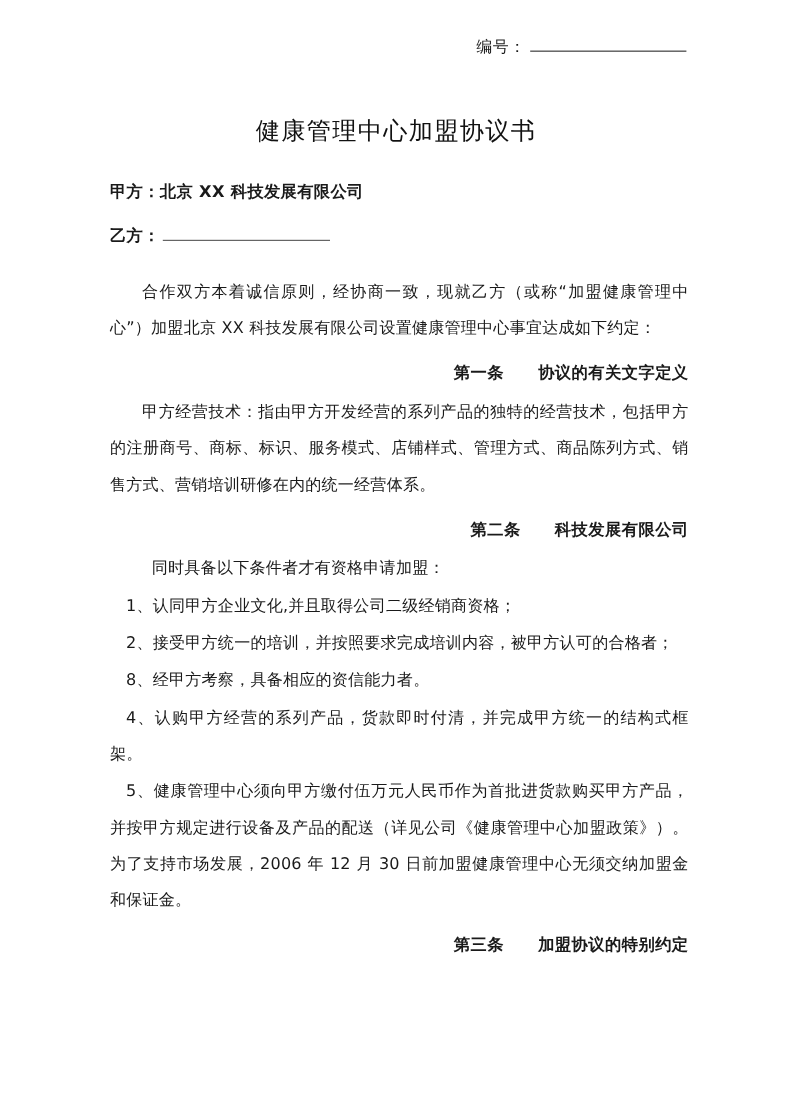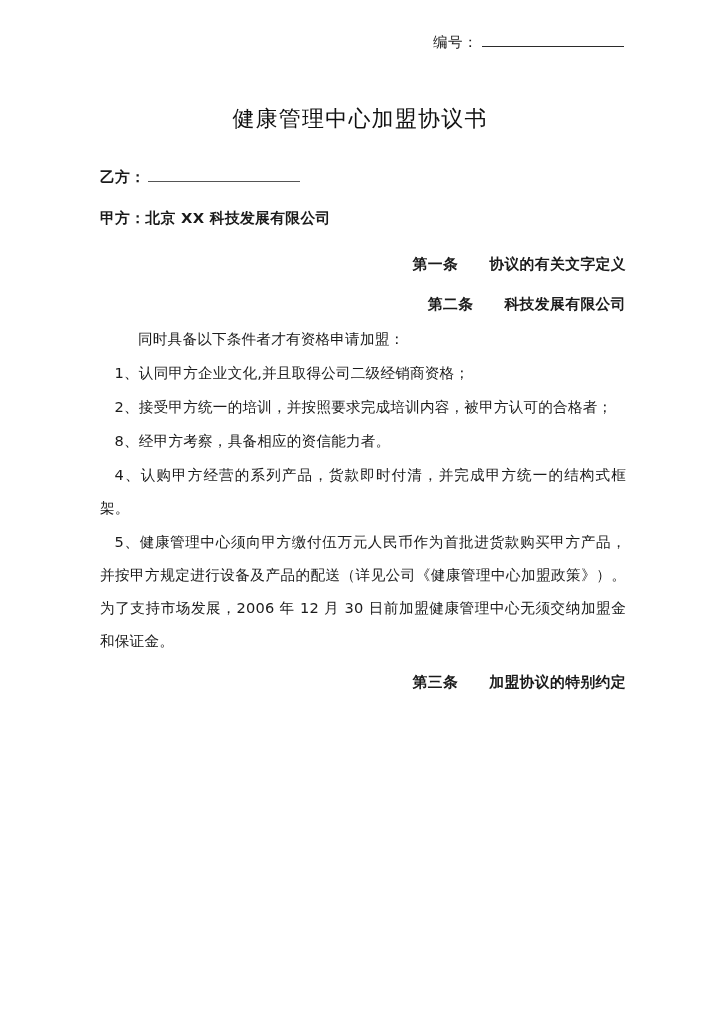--- a/index.html
+++ b/index.html
@@ -118,34 +118,36 @@
 
   <div class="doc-number-row">
     <span class="doc-number-label">编号：</span>
     <span class="doc-number-blank"></span>
   </div>
 
   <div class="doc-title">健康管理中心加盟协议书</div>
 
   <div class="body-wrap">
 
+    <div class="party-line">
+      <span class="party-label">甲方：</span>
+      <span class="party-value">北京 XX 科技发展有限公司</span>
+    </div>
+
     <div class="party-line second">
       <span class="party-label">乙方：</span>
       <span class="party-blank"></span>
     </div>
 
-    <div class="party-line">
-      <span class="party-label">甲方：</span>
-      <span class="party-value">北京 XX 科技发展有限公司</span>
-    </div>
-
+    <p class="para">合作双方本着诚信原则，经协商一致，现就乙方（或称“加盟健康管理中心”）加盟北京 XX 科技发展有限公司设置健康管理中心事宜达成如下约定：</p>
 
     <h2 class="section-heading">
       <span>第一条</span><span class="sec-gap"></span><span>协议的有关文字定义</span>
     </h2>
+    <p class="para">甲方经营技术：指由甲方开发经营的系列产品的独特的经营技术，包括甲方的注册商号、商标、标识、服务模式、店铺样式、管理方式、商品陈列方式、销售方式、营销培训研修在内的统一经营体系。</p>
 
     <h2 class="section-heading">
       <span>第二条</span><span class="sec-gap"></span><span>科技发展有限公司</span>
     </h2>
     <p class="para noindent">同时具备以下条件者才有资格申请加盟：</p>
     <p class="para list-item">1、认同甲方企业文化,并且取得公司二级经销商资格；</p>
     <p class="para list-item">2、接受甲方统一的培训，并按照要求完成培训内容，被甲方认可的合格者；</p>
     <p class="para list-item">8、经甲方考察，具备相应的资信能力者。</p>
     <p class="para list-item">4、认购甲方经营的系列产品，货款即时付清，并完成甲方统一的结构式框架。</p>
     <p class="para list-item">5、健康管理中心须向甲方缴付伍万元人民币作为首批进货款购买甲方产品，并按甲方规定进行设备及产品的配送（详见公司《健康管理中心加盟政策》）。为了支持市场发展，2006 年 12 月 30 日前加盟健康管理中心无须交纳加盟金和保证金。</p>

